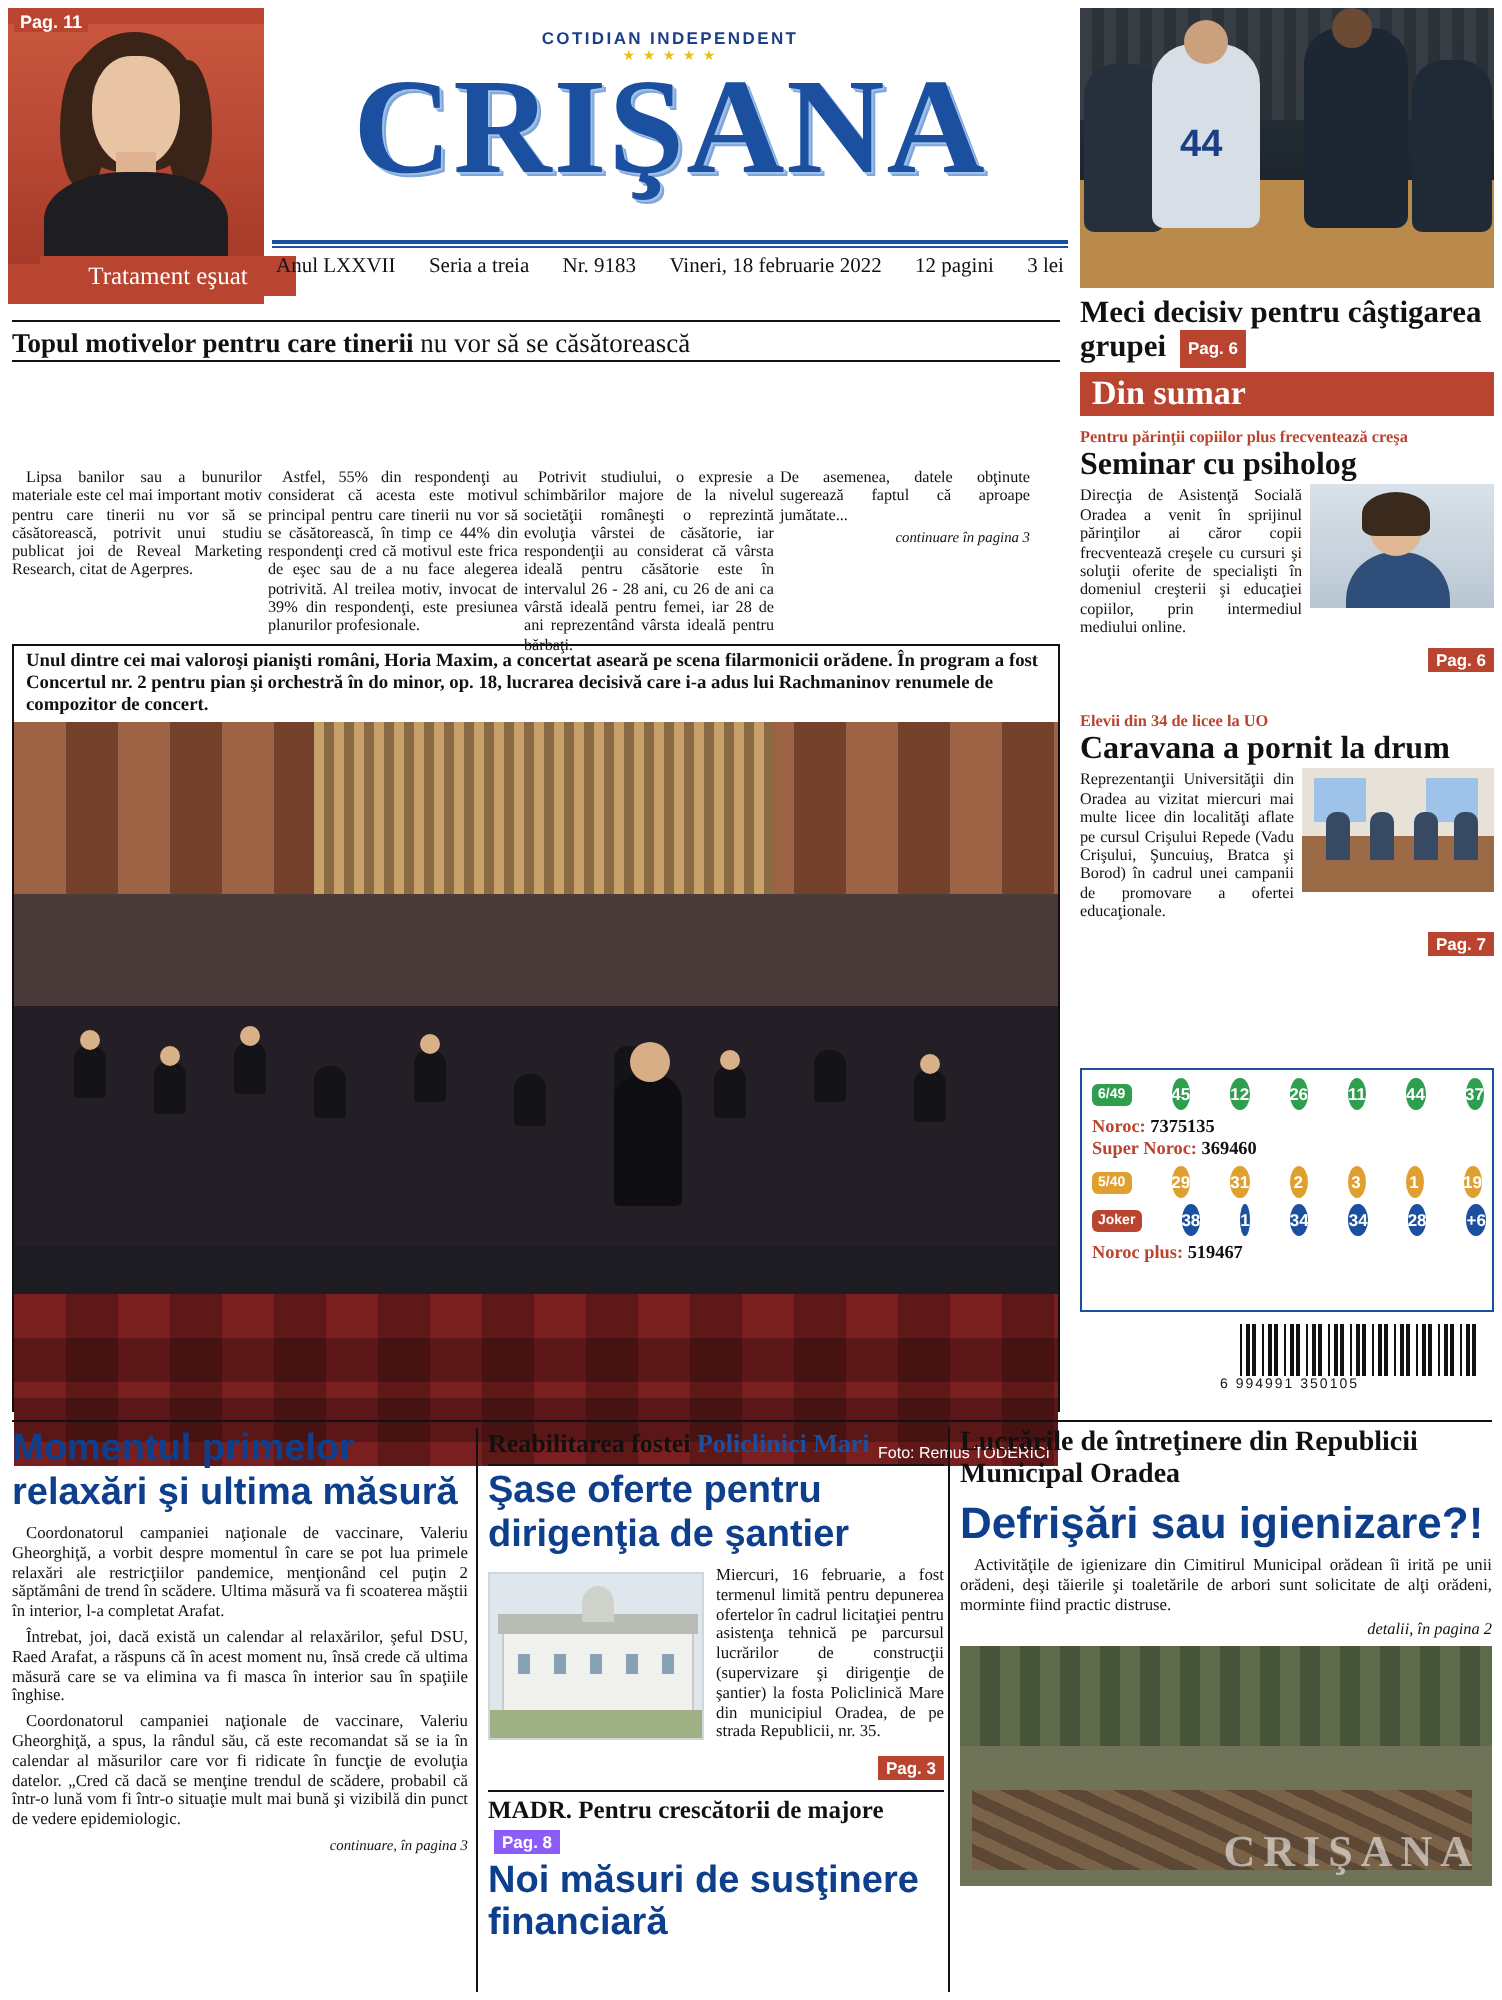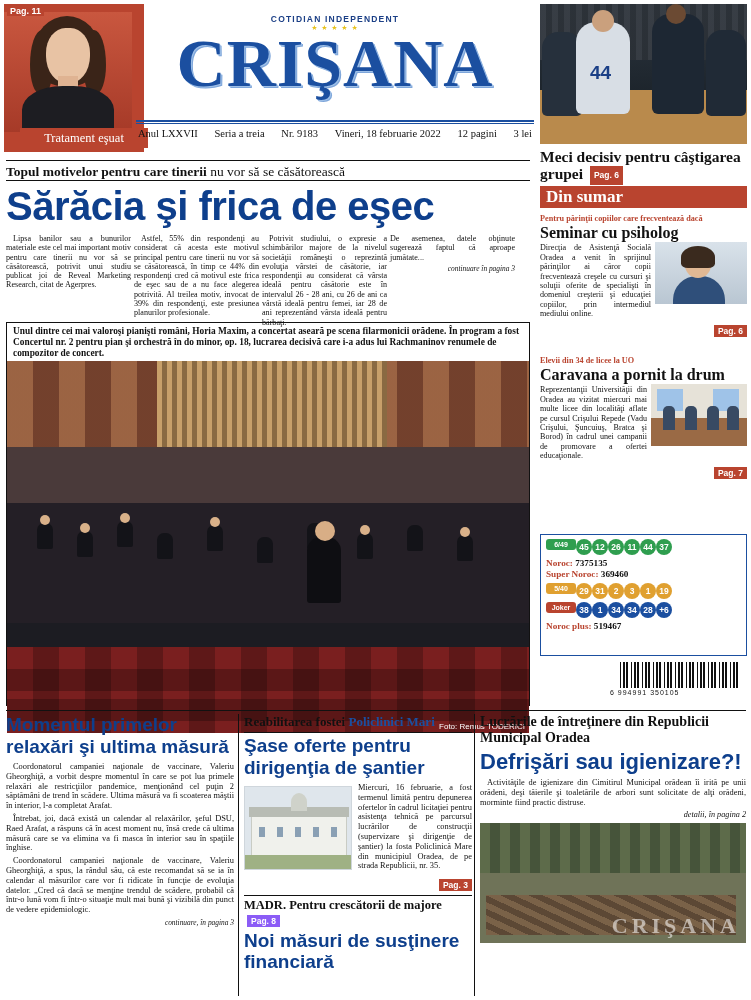--- a/index.html
+++ b/index.html
@@ -11,21 +11,21 @@
     color:#111;
     position:relative;
     overflow:hidden;
   }
   .page { position:relative; width:751px; height:1000px; }
 
   
   .topband { position:absolute; left:0; top:0; width:751px; height:152px; }
 
   .leftfeature {
-    position:absolute; left:4px; top:4px; width:140px; height:148px;
+    position:absolute; left:4px; top:4px; width:128px; height:148px;
     background:#b9442f; overflow:hidden;
   }
   .leftfeature .pagtag {
     position:absolute; left:3px; top:2px;
     font-family:"Liberation Sans", sans-serif;
     font-size:9px; font-weight:bold; color:#ffffff;
     background:#b9442f; padding:0 3px; z-index:4;
   }
   .portrait {
     position:absolute; left:0; top:8px; width:128px; height:120px;
@@ -181,21 +181,21 @@
   .cara-photo .win { position:absolute; left:6px; top:5px; width:26px; height:22px; background:#9fc3e8; }
   .cara-photo .win2 { position:absolute; left:62px; top:5px; width:26px; height:22px; background:#9fc3e8; }
   .cara-photo .floor { position:absolute; left:0; top:34px; width:96px; height:28px; background:#9a6a45; }
   .cara-photo .pp { position:absolute; top:22px; width:12px; height:24px; background:#384a63; border-radius:5px 5px 0 0; }
 
   
   .lotto {
     position:absolute; left:540px; top:534px; width:207px; height:122px;
     border:1px solid #1b4fa0; background:#fff; padding:4px 5px;
   }
-  .lotto-row { display:flex; align-items:flex-start; gap:0; margin-bottom:3px; }
+  .lotto-row { display:flex; align-items:center; gap:20px; margin-bottom:3px; }
   .lotto-logo {
     font-family:"Liberation Sans", sans-serif; font-size:7px; font-weight:bold;
     color:#fff; background:#e0a030; border-radius:3px; padding:2px 3px; width:30px; text-align:center;
   }
   .lotto-logo.g { background:#2f9e4f; }
   .lotto-logo.j { background:#b9442f; }
   .ball {
     width:16px; height:16px; border-radius:50%;
     background:#1b4fa0; color:#fff;
     font-family:"Liberation Sans", sans-serif; font-size:8.5px; font-weight:bold;
@@ -354,42 +354,41 @@
   </div>
 
   <div class="hr-thick" style="left:6px; top:160px; width:524px; height:1px;"></div>
 
   <div class="topmotive">
     <span>Topul motivelor pentru care tinerii</span><span class="reg"> nu vor să se căsătorească</span>
   </div>
 
   <div class="hr-thick" style="left:6px; top:180px; width:524px; height:1px;"></div>
 
-  <div class="bighead">Sărăcia şi frica de eşec</div>
 
   <div class="cols4">
     <div class="col">
       <p class="ind">Lipsa banilor sau a bunurilor materiale este cel mai important motiv pentru care tinerii nu vor să se căsătorească, potrivit unui studiu publicat joi de Reveal Marketing Research, citat de Agerpres.</p>
     </div>
     <div class="col">
       <p class="ind">Astfel, 55% din respondenţi au considerat că acesta este motivul principal pentru care tinerii nu vor să se căsătorească, în timp ce 44% din respondenţi cred că motivul este frica de eşec sau de a nu face alegerea potrivită. Al treilea motiv, invocat de 39% din respondenţi, este presiunea planurilor profesionale.</p>
     </div>
     <div class="col">
       <p class="ind">Potrivit studiului, o expresie a schimbărilor majore de la nivelul societăţii româneşti o reprezintă evoluţia vârstei de căsătorie, iar respondenţii au considerat că vârsta ideală pentru căsătorie este în intervalul 26 - 28 ani, cu 26 de ani ca vârstă ideală pentru femei, iar 28 de ani reprezentând vârsta ideală pentru bărbaţi.</p>
     </div>
     <div class="col">
       <p>De asemenea, datele obţinute sugerează faptul că aproape jumătate...</p>
       <div class="contnote">continuare în pagina 3</div>
     </div>
   </div>
 
   <div class="dinsumar">Din sumar</div>
 
   <div class="sumar-item" style="top:214px;">
-    <div class="sumar-kicker">Pentru părinţii copiilor care frecventează dacă</div>
+    <div class="sumar-kicker">Pentru părinţii copiilor plus frecventează creşa</div>
     <div class="sumar-title">Seminar cu psiholog</div>
     <div class="psi-photo">
       <div class="p-body"></div>
       <div class="p-head"></div>
       <div class="p-hair"></div>
     </div>
     <div class="sumar-body">Direcţia de Asistenţă Socială Oradea a venit în sprijinul părinţilor ai căror copii frecventează creşele cu cursuri şi soluţii oferite de specialişti în domeniul creşterii şi educaţiei copiilor, prin intermediul mediului online.</div>
     <div style="text-align:right; margin-top:2px;">
       <span class="pagbadge">Pag. 6</span>
     </div>

